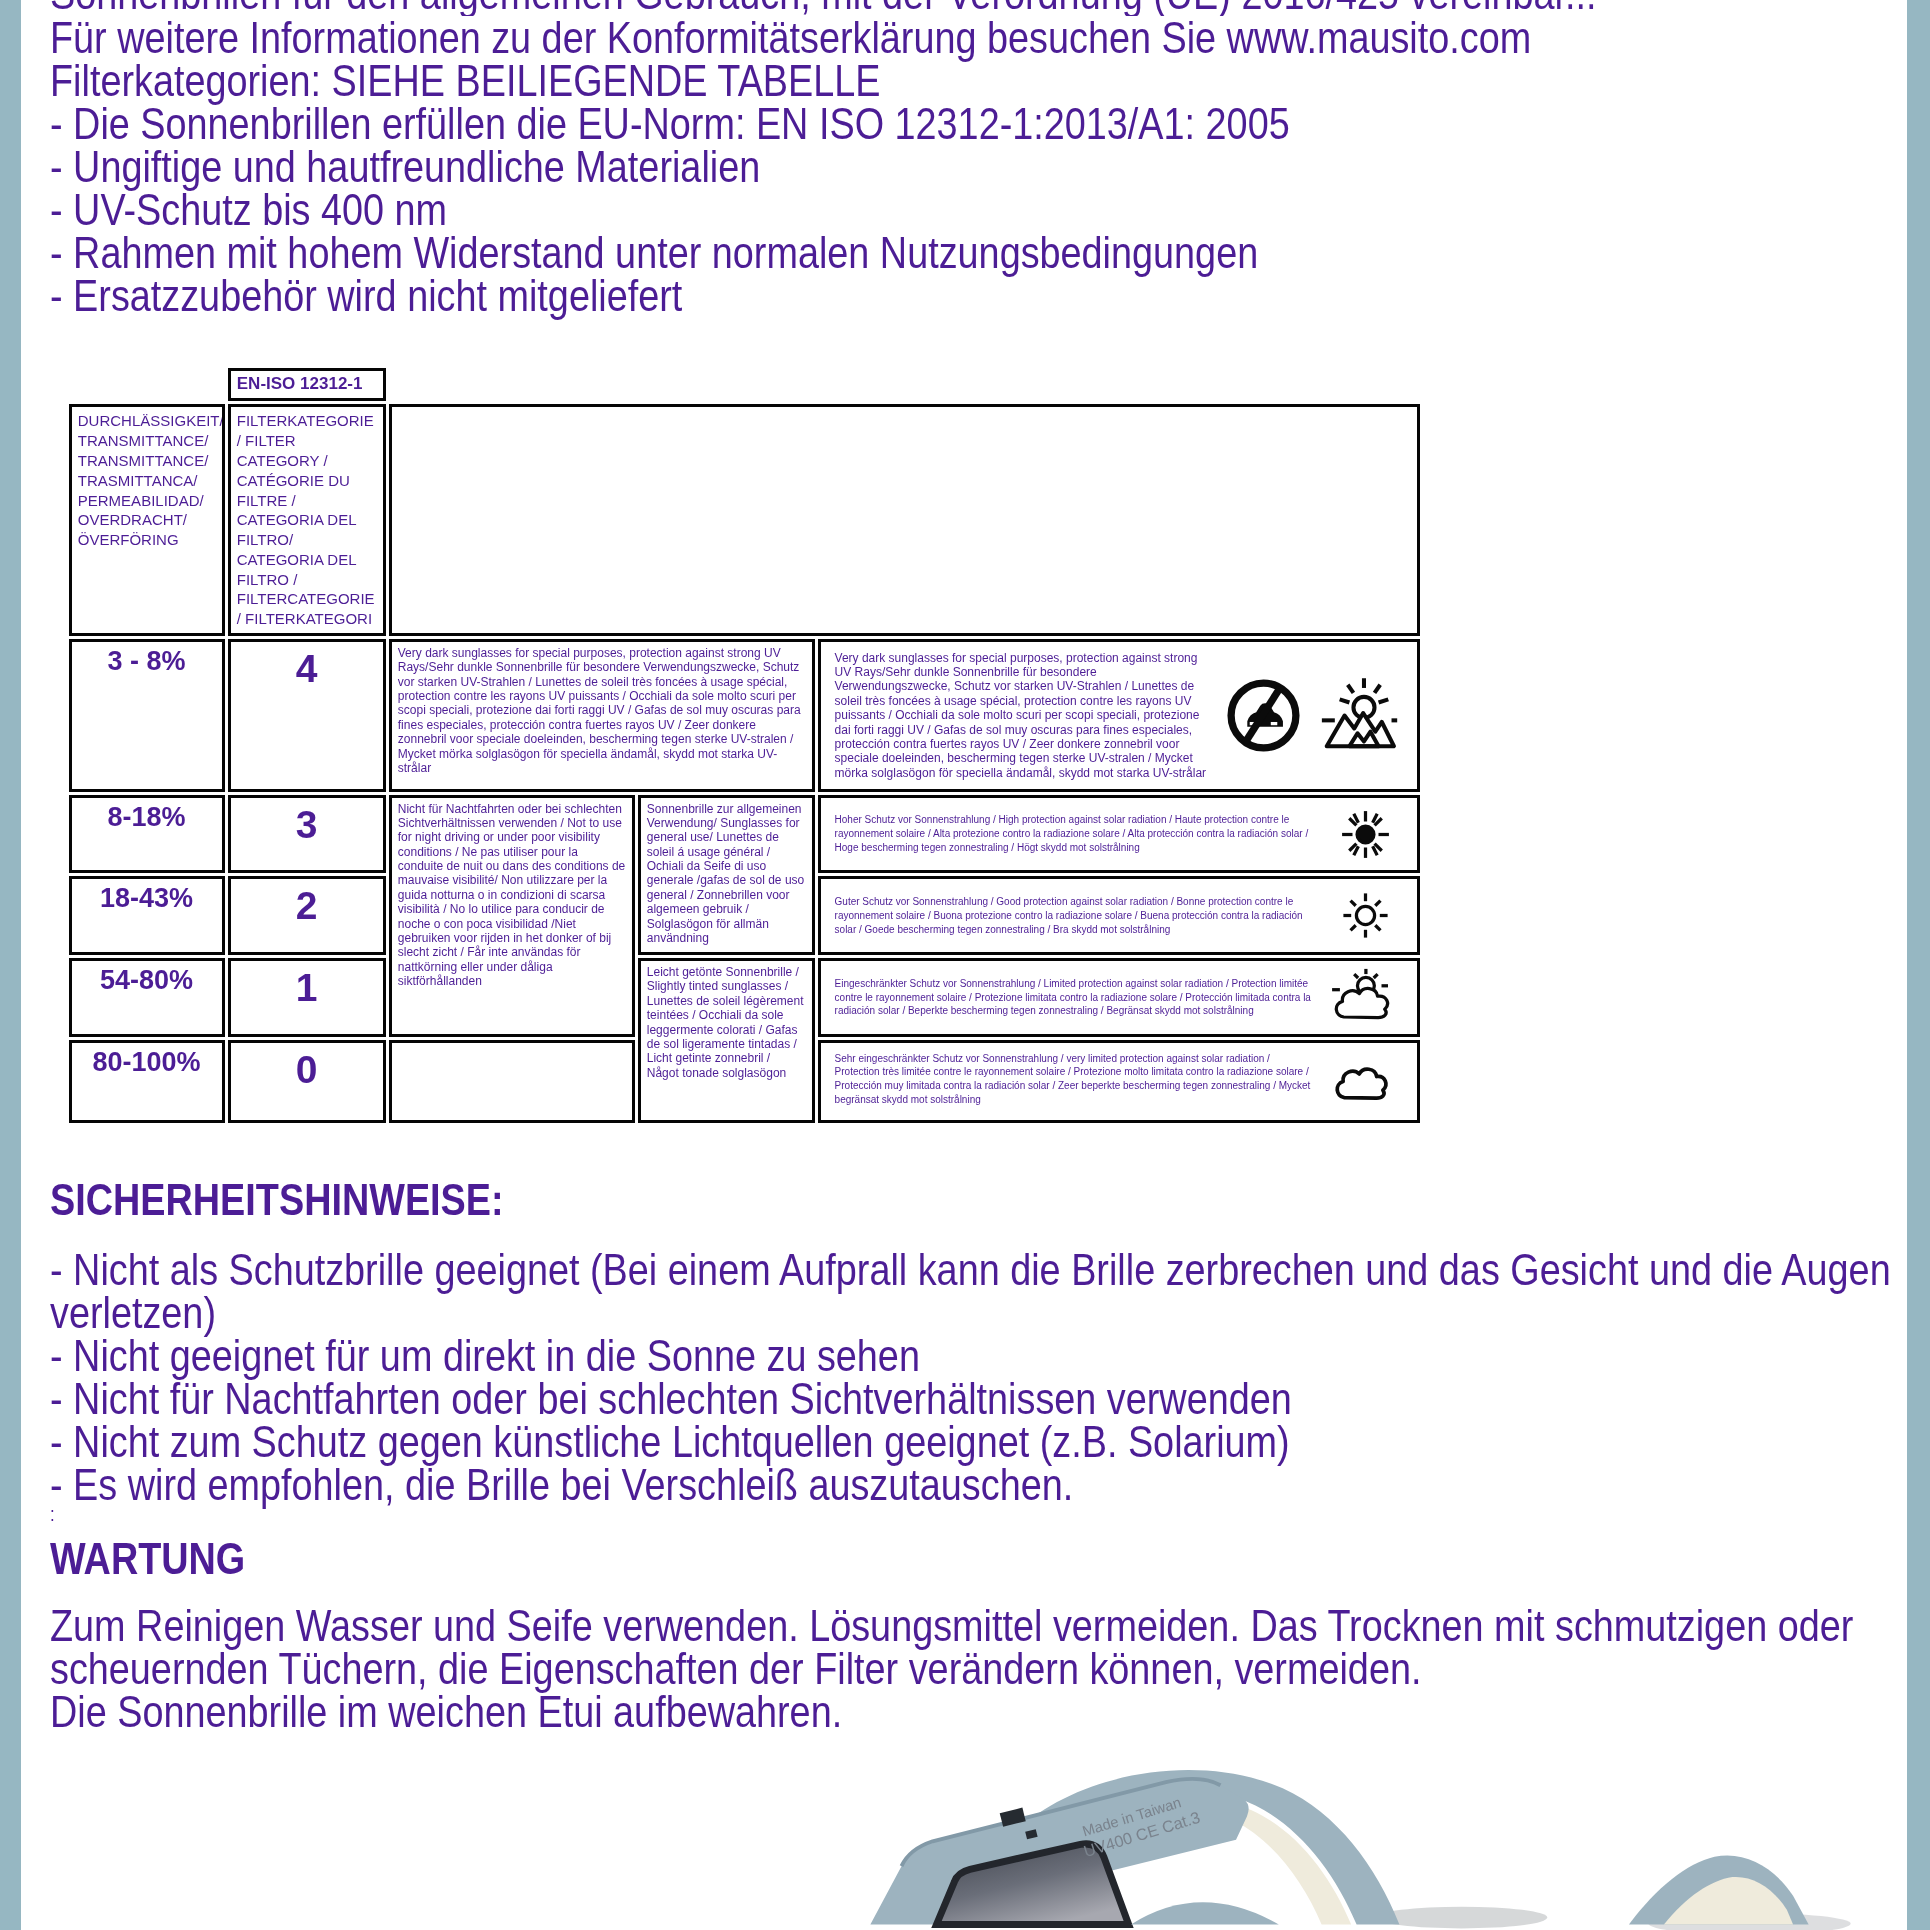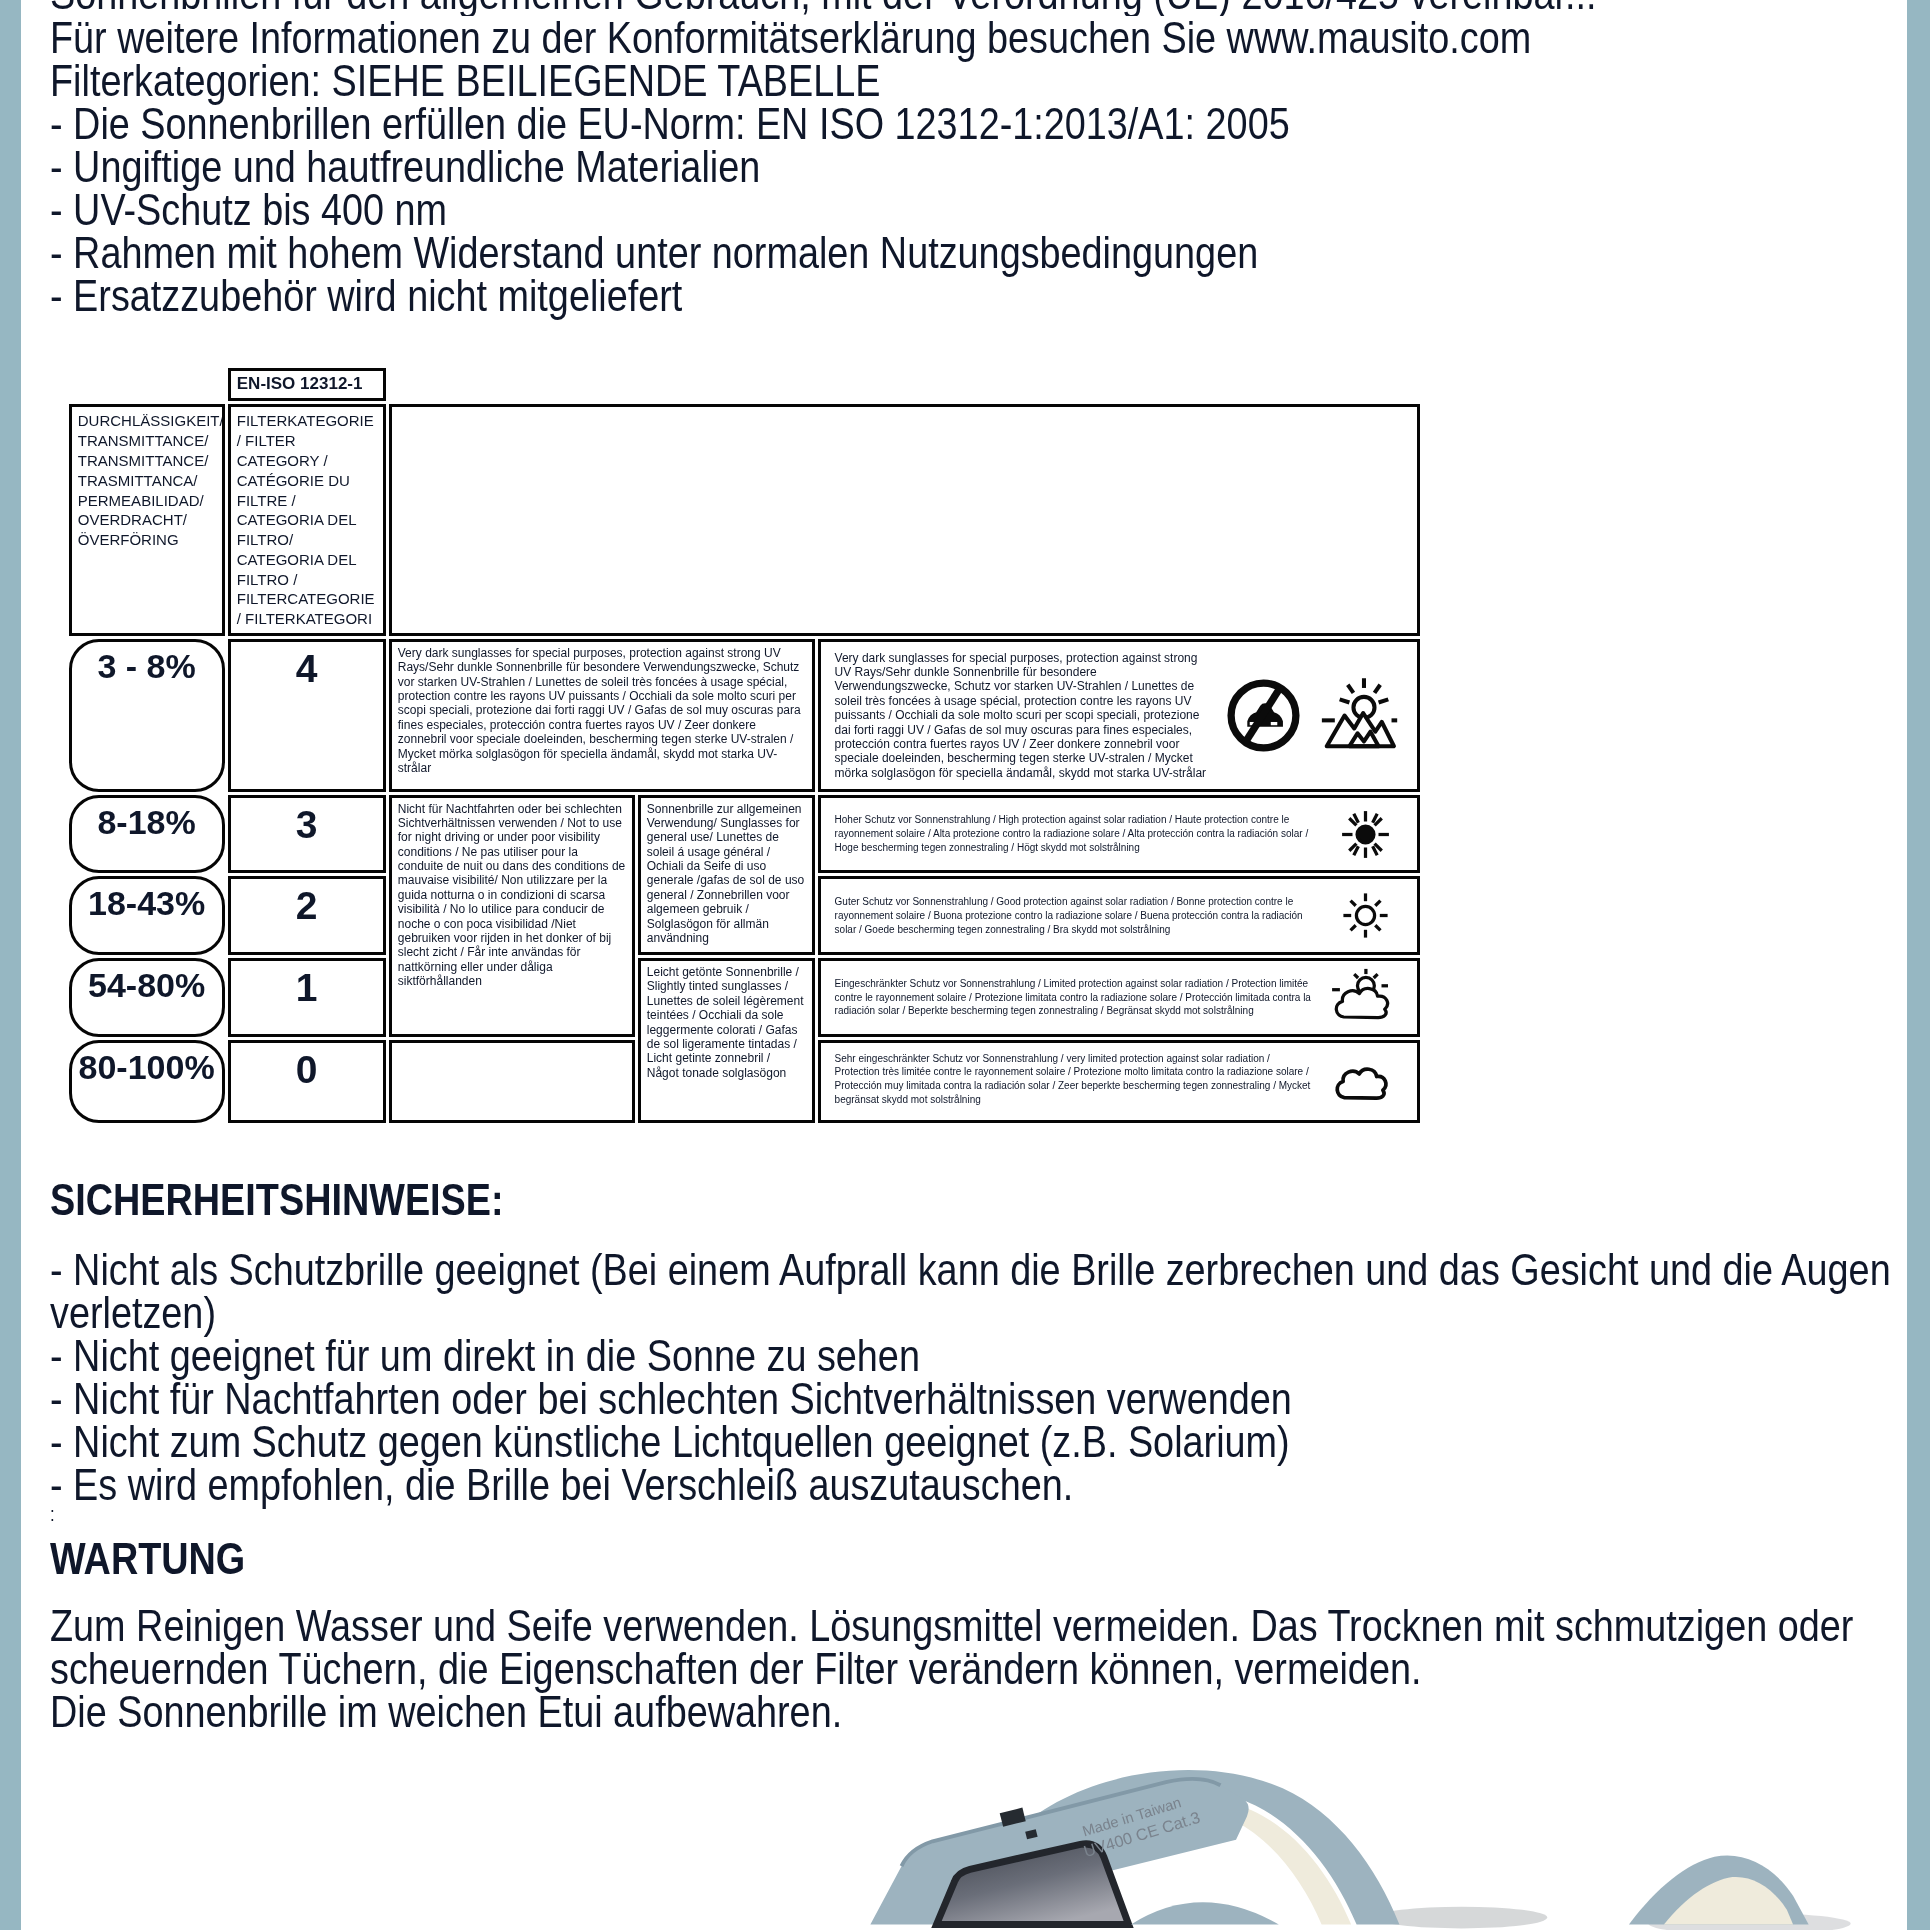--- a/index.html
+++ b/index.html
@@ -1,17 +1,17 @@
 <!DOCTYPE html>
 <html style="font-size:12.5px"><head>
 <meta charset="utf-8">
 <style>
   html,body{margin:0;padding:0;background:#ffffff;}
   .page{position:relative;width:1930px;height:1930px;background:#ffffff;overflow:hidden;
-        font-family:"Liberation Sans","DejaVu Sans",sans-serif;color:#0f172a;}
+        font-family:"Liberation Sans","DejaVu Sans",sans-serif;color:#4c1d95;}
   .strip{position:absolute;top:0;bottom:0;width:21px;background:#96b7c2;}
   .strip.left{left:0;}
   .strip.right{right:0;width:22.6px;}
   .content{position:absolute;left:50px;top:0;width:1862px;}
 
   
   .cx{transform:scaleX(0.84);transform-origin:0 0;width:119%;}
   .body-text{font-size:45px;line-height:43px;}
   .clip{height:15.6px;overflow:hidden;}
   .clip .inner{margin-top:-28px;white-space:nowrap;}
@@ -20,21 +20,21 @@
 
   
   table.filters{border-collapse:separate;border-spacing:3.9px;table-layout:fixed;
     width:1354px;margin-left:15.6px;margin-top:48px;font-size:12.5px;line-height:1.18;}
   table.filters td{border:3.1px solid #050505;background:#fff;vertical-align:top;
     padding:3.9px 6.2px;box-sizing:border-box;overflow:hidden;}
   table.filters td.nob{border:none;background:transparent;padding:0;}
   td.iso{font-weight:700;font-size:17px;vertical-align:middle;padding-left:9.3px;}
   td.hdr{font-weight:400;font-size:15px;line-height:1.32;}
   td.pre{white-space:pre-line;}
-  td.pct{font-weight:700;font-size:34px;text-align:center;vertical-align:middle;border-radius:30px;}
+  td.pct{font-weight:700;font-size:27px;text-align:center;vertical-align:middle;}
   td.cat{font-weight:700;font-size:39px;text-align:center;vertical-align:middle;}
   td.small{font-size:12px;line-height:1.2;}
   td.desc{padding:0;}
   .desc-flex{display:flex;align-items:center;height:100%;}
   .desc-flex .t{flex:1;padding:4.7px 7.8px;font-size:12px;line-height:1.2;}
   .desc-flex.big .t{font-size:10px;line-height:1.38;}
   .desc-flex .icons{display:flex;align-items:center;gap:12.5px;padding-right:12.5px;flex:0 0 auto;}
   .icon svg{display:block;}
 
   .safety-items div{margin:0;}

